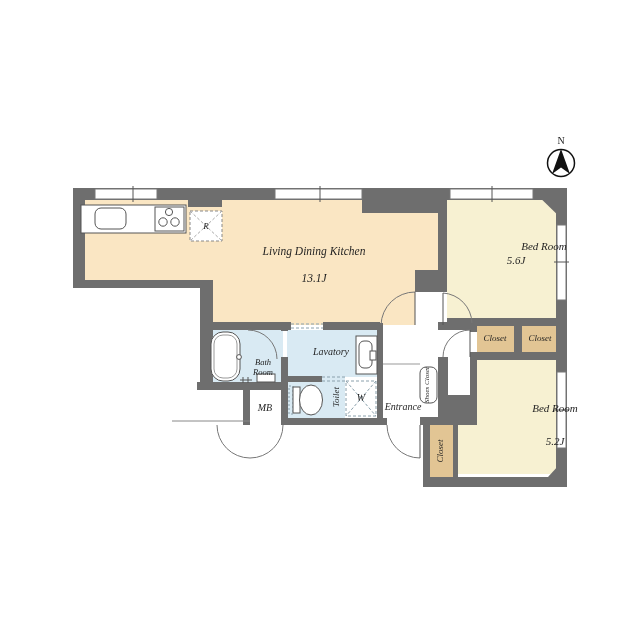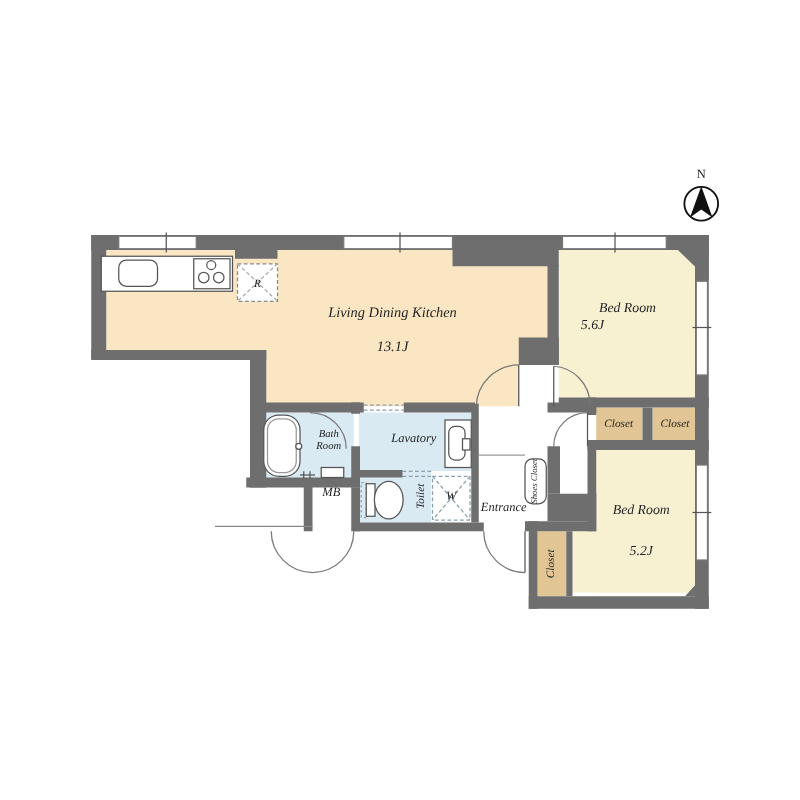--- a/index.html
+++ b/index.html
@@ -2,22 +2,22 @@
 <html><head>
 <meta charset="utf-8">
 <style>
   html,body{margin:0;padding:0;background:#ffffff;}
   #stage{position:relative;width:640px;height:640px;background:#ffffff;overflow:hidden;
          font-family:"Liberation Serif","DejaVu Serif",serif;}
   #plan-svg{position:absolute;left:0;top:0;}
   .lbl{position:absolute;transform:translate(-50%,-50%);white-space:nowrap;
        font-style:italic;color:#1f1f1f;text-align:center;line-height:1.05;}
   .lbl.v{transform:translate(-50%,-50%) rotate(-90deg);}
-  .s12{font-size:11.5px;} .s11{font-size:11px;} .s10{font-size:10px;}
-  .s9{font-size:9px;} .s85{font-size:8.5px;} .s7{font-size:7px;}
+  .s12{font-size:11.5px;} .s11{font-size:11px;margin-left:42px;} .s10{font-size:10px;}
+  .s9{font-size:9px;} .s85{font-size:8.5px;margin-top:15px;} .s7{font-size:7px;}
   .north{font-style:normal;font-size:10px;}
 </style>
 </head>
 <body>
 
 <div id="stage">
 
 <svg id="plan-svg" width="640" height="640" viewBox="0 0 640 640">
 
   <g>
@@ -170,21 +170,21 @@
 
   <div class="lbl s11" style="left:513px;top:409px;">Bed Room</div>
   <div class="lbl s11" style="left:513px;top:442px;">5.2J</div>
 
   <div class="lbl s85" style="left:263px;top:347px;">Bath</div>
   <div class="lbl s85" style="left:263px;top:357px;">Room</div>
 
   <div class="lbl s10" style="left:331px;top:352px;">Lavatory</div>
   <div class="lbl v s9" style="left:337px;top:397px;">Toilet</div>
   <div class="lbl s10" style="left:361px;top:398px;">W</div>
-  <div class="lbl s10" style="left:265px;top:395px;">MB</div>
+  <div class="lbl s10" style="left:265px;top:408px;">MB</div>
   <div class="lbl s10" style="left:403px;top:407px;">Entrance</div>
   <div class="lbl s9" style="left:206px;top:227px;">R</div>
 
   <div class="lbl s9" style="left:495px;top:339px;">Closet</div>
   <div class="lbl s9" style="left:540px;top:339px;">Closet</div>
   <div class="lbl v s9" style="left:441px;top:451px;">Closet</div>
   <div class="lbl v s7" style="left:428px;top:385px;">Shoes Closet</div>
 
 </div>
 

